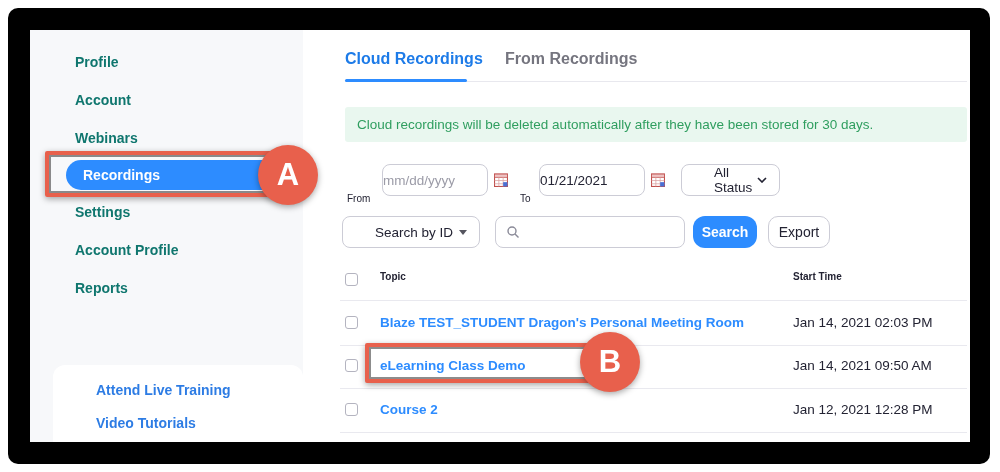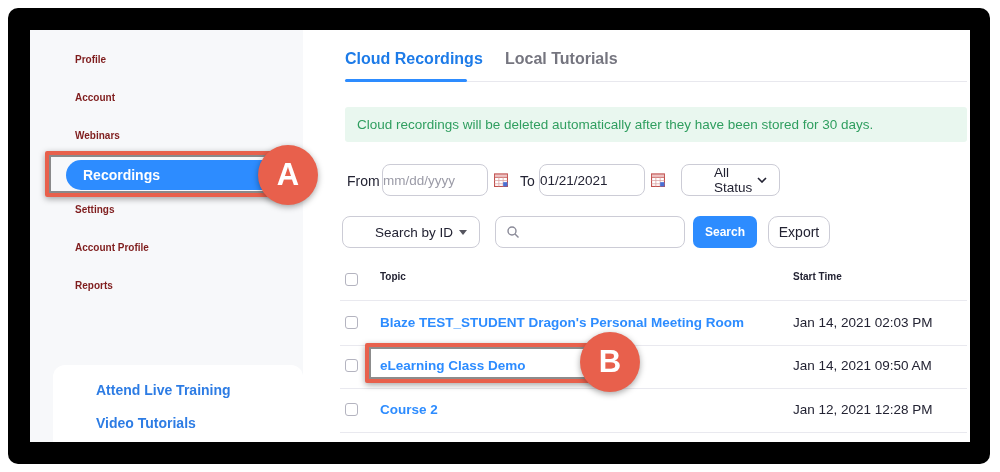--- a/index.html
+++ b/index.html
@@ -6,51 +6,51 @@
   html,body { width:1000px; height:472px; background:#ffffff;
     font-family:"Liberation Sans", sans-serif; position:relative; overflow:hidden; }
 
   .frame { position:absolute; left:8px; top:8px; width:982px; height:456px;
     background:#000; border-radius:10px; }
   .content { position:absolute; left:30px; top:30px; width:940px; height:412px;
     background:#fff; overflow:hidden; }
 
   
   .sidebar { position:absolute; left:0; top:0; width:273px; height:412px; background:#f7f8fa; }
-  .si { position:absolute; left:45px; font-size:10px; font-weight:bold; color:#7f1d1d; cursor:pointer; }
+  .si { position:absolute; left:45px; font-size:14px; font-weight:bold; color:#0f766e; cursor:pointer; }
   .pill { position:absolute; left:36px; top:130px; width:214px; height:30px;
     background:#2d8cff; border-radius:15px; color:#fff; font-size:14px; font-weight:bold;
     line-height:30px; padding-left:17px; cursor:pointer; }
   .side-panel { position:absolute; left:23px; top:335px; right:0; bottom:0;
     background:#ffffff; border-radius:12px 12px 0 0; }
   .side-link { position:absolute; left:43px; font-size:14px; font-weight:bold; color:#2d7ce4; cursor:pointer; }
 
   
   .tab { position:absolute; top:20px; font-size:16px; font-weight:bold; cursor:pointer; }
   .tab.active { color:#1d7be8; }
   .tab.inactive { color:#75757f; }
   .tab-underline { position:absolute; left:315px; top:49px; width:122px; height:3px;
     background:#2d8cff; border-radius:2px; }
   .tab-line { position:absolute; left:315px; top:51px; width:622px; height:1px; background:#e8e8ee; }
 
   .notice { position:absolute; left:315px; top:77px; width:622px; height:35px;
     background:#e9f7ef; border-radius:3px; color:#2f9e5f; font-size:13.5px;
     line-height:35px; padding-left:12px; }
 
-  .flabel { position:absolute; font-size:14px; color:#232333; }
+  .flabel { position:absolute; font-size:10px; color:#232333;margin-top:20px; }
   .inbox { position:absolute; height:32px; background:#fff; border:1px solid #ccccd6;
     border-radius:8px; font-size:13.5px; color:#232333; }
   input.inbox { outline:none; }
   input.inbox::placeholder { color:#9b9ba7; }
   .selbox { display:flex; align-items:center; justify-content:space-between;
     padding:0 12px 0 32px; cursor:pointer; }
   .icon-abs { position:absolute; width:14px; height:14px; cursor:pointer; }
 
   .btn-primary { position:absolute; height:32px; background:#2d8cff; color:#fff;
-    border:none; border-radius:7px; font-size:12px; font-weight:bold;
+    border:none; border-radius:12px; font-size:14px; font-weight:bold;
     font-family:"Liberation Sans",sans-serif; cursor:pointer; }
   .btn-outline { position:absolute; height:32px; background:#fff; color:#232333;
     border:1px solid #ccccd6; border-radius:10px; font-size:14px;
     font-family:"Liberation Sans",sans-serif; cursor:pointer; }
 
   .cb { position:absolute; left:315px; width:13px; height:13px; background:#fff;
     border:1.5px solid #b4b4c0; border-radius:3px; cursor:pointer; }
   .th { position:absolute; font-size:10px; font-weight:bold; color:#232333; }
   .row-link { position:absolute; left:350px; font-size:13.5px; font-weight:bold;
     color:#2d8cff; cursor:pointer; white-space:nowrap; }
@@ -81,21 +81,21 @@
     <div class="si" style="top:212px">Account Profile</div>
     <div class="si" style="top:250px">Reports</div>
 
     <div class="side-panel">
       <div class="side-link" style="top:17px">Attend Live Training</div>
       <div class="side-link" style="top:50px">Video Tutorials</div>
     </div>
   </div>
 
   <div class="tab active" style="left:315px">Cloud Recordings</div>
-  <div class="tab inactive" style="left:475px">Local Tutorials</div>
+  <div class="tab inactive" style="left:475px">From Recordings</div>
   <div class="tab-line"></div>
   <div class="tab-underline"></div>
 
   <div class="notice">Cloud recordings will be deleted automatically after they have been stored for 30 days.</div>
 
   <div class="flabel" style="left:317px; top:143px">From</div>
   <input class="inbox" style="left: 352px; top: 134px; width: 106px;" type="text" placeholder="mm/dd/yyyy">
   <span class="icon-abs" style="left:464px; top:143px">
     <svg viewBox="0 0 13 13" width="14" height="14">
         <rect x="0.5" y="1" width="12" height="11.5" fill="#fff" stroke="#c0504d"></rect>

